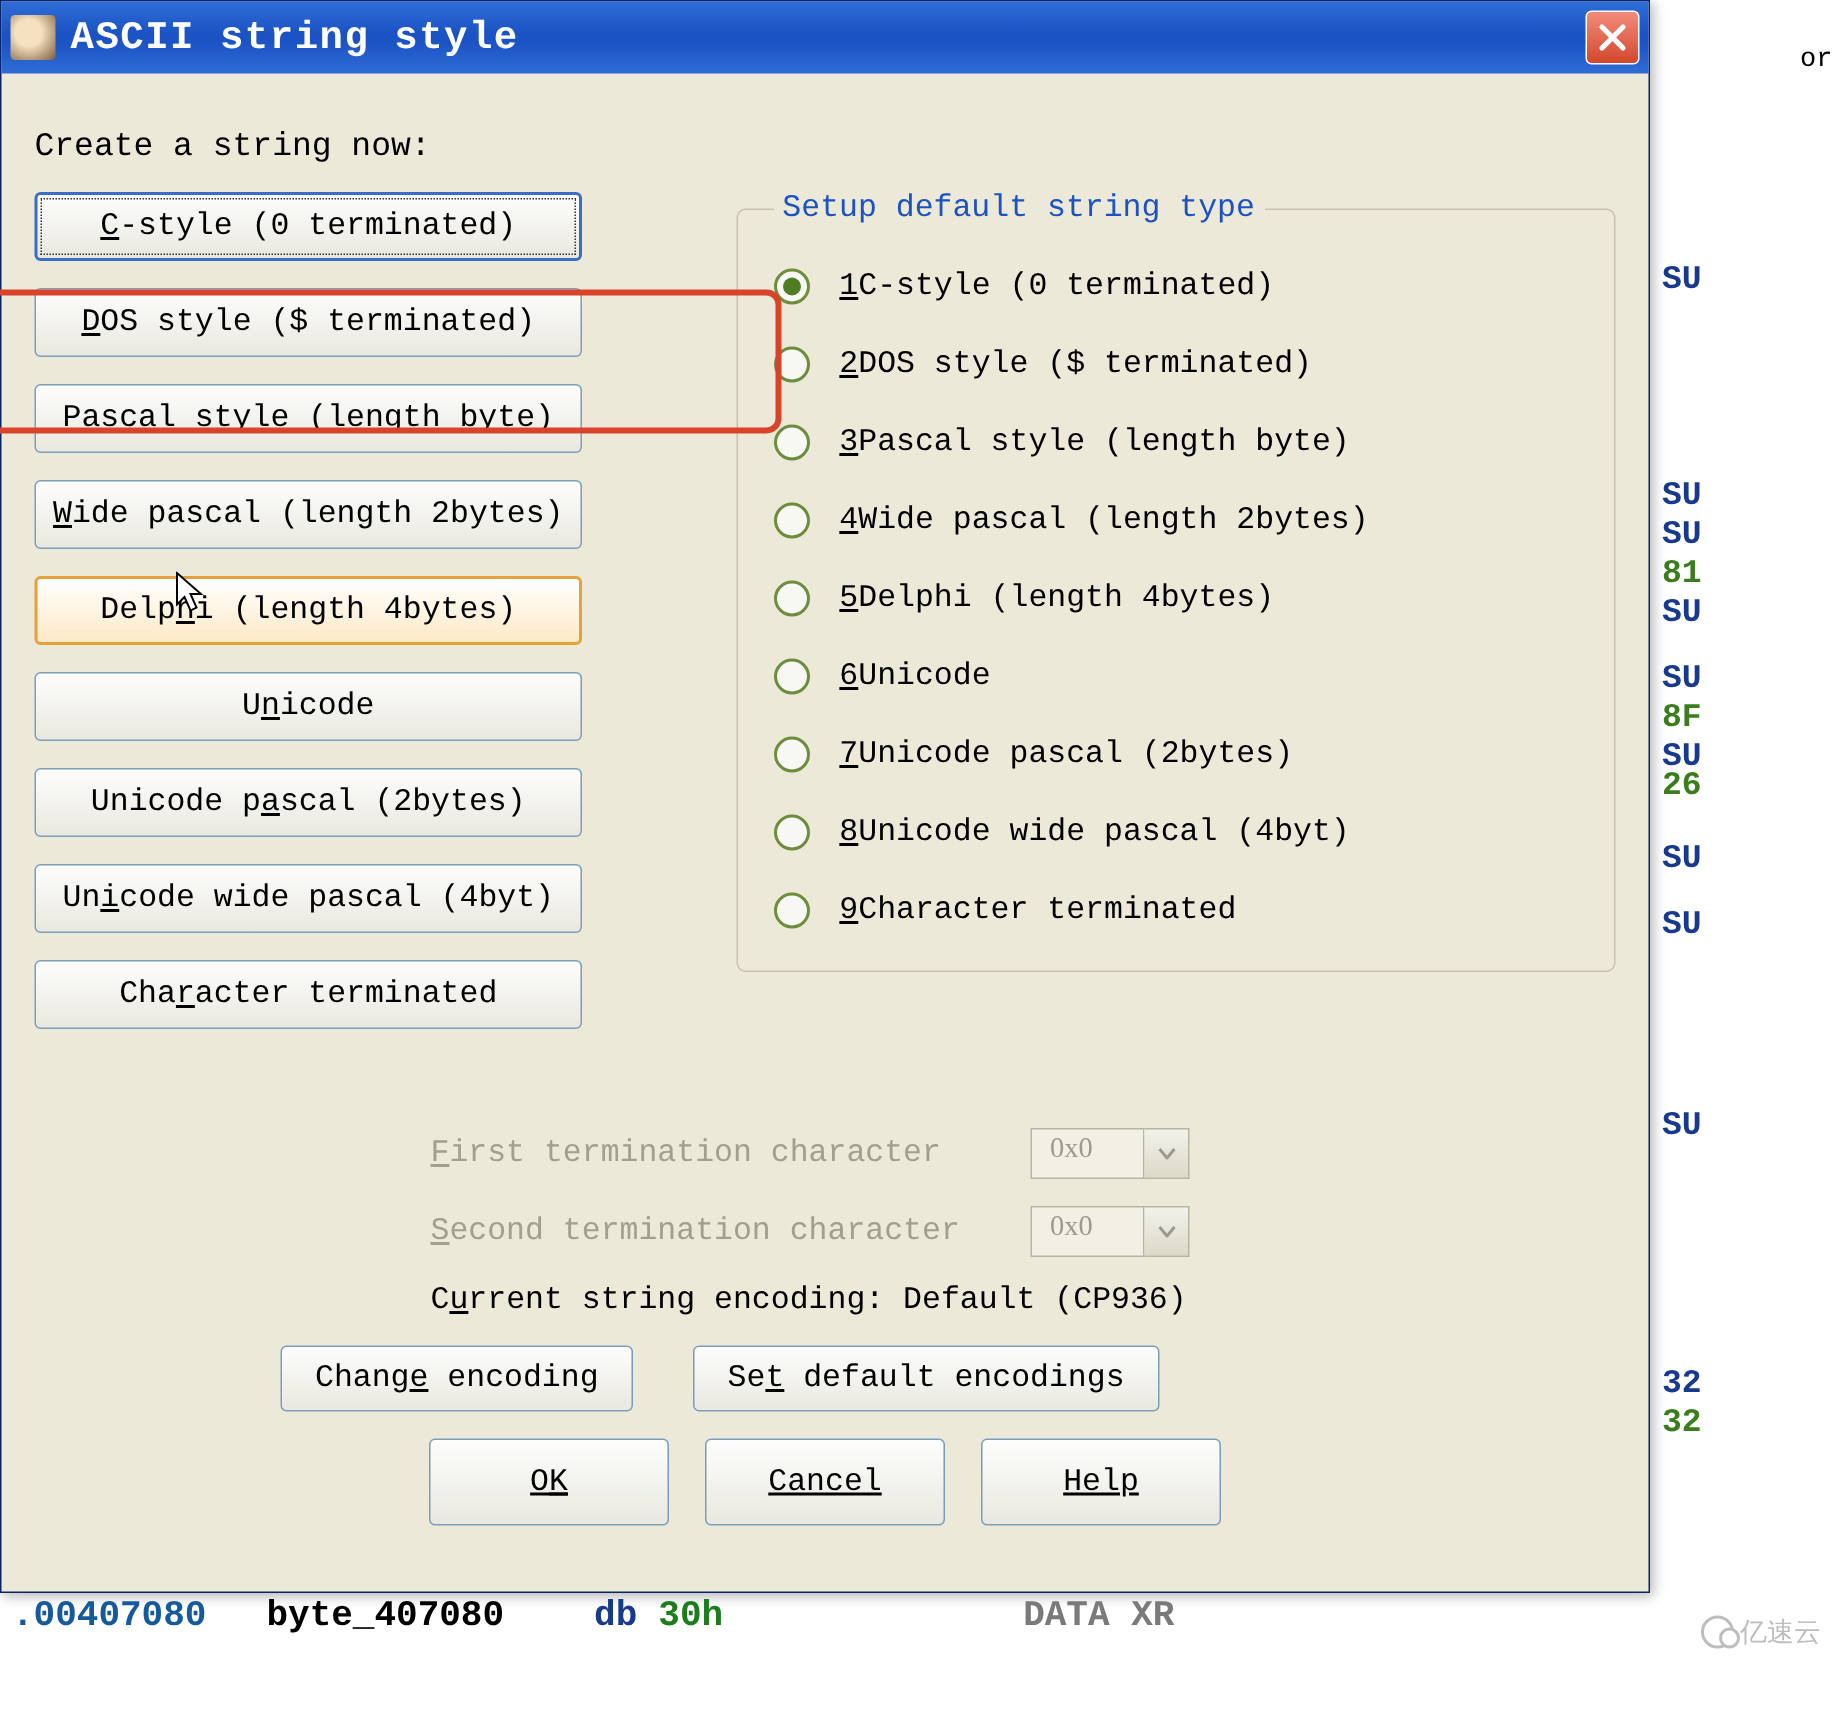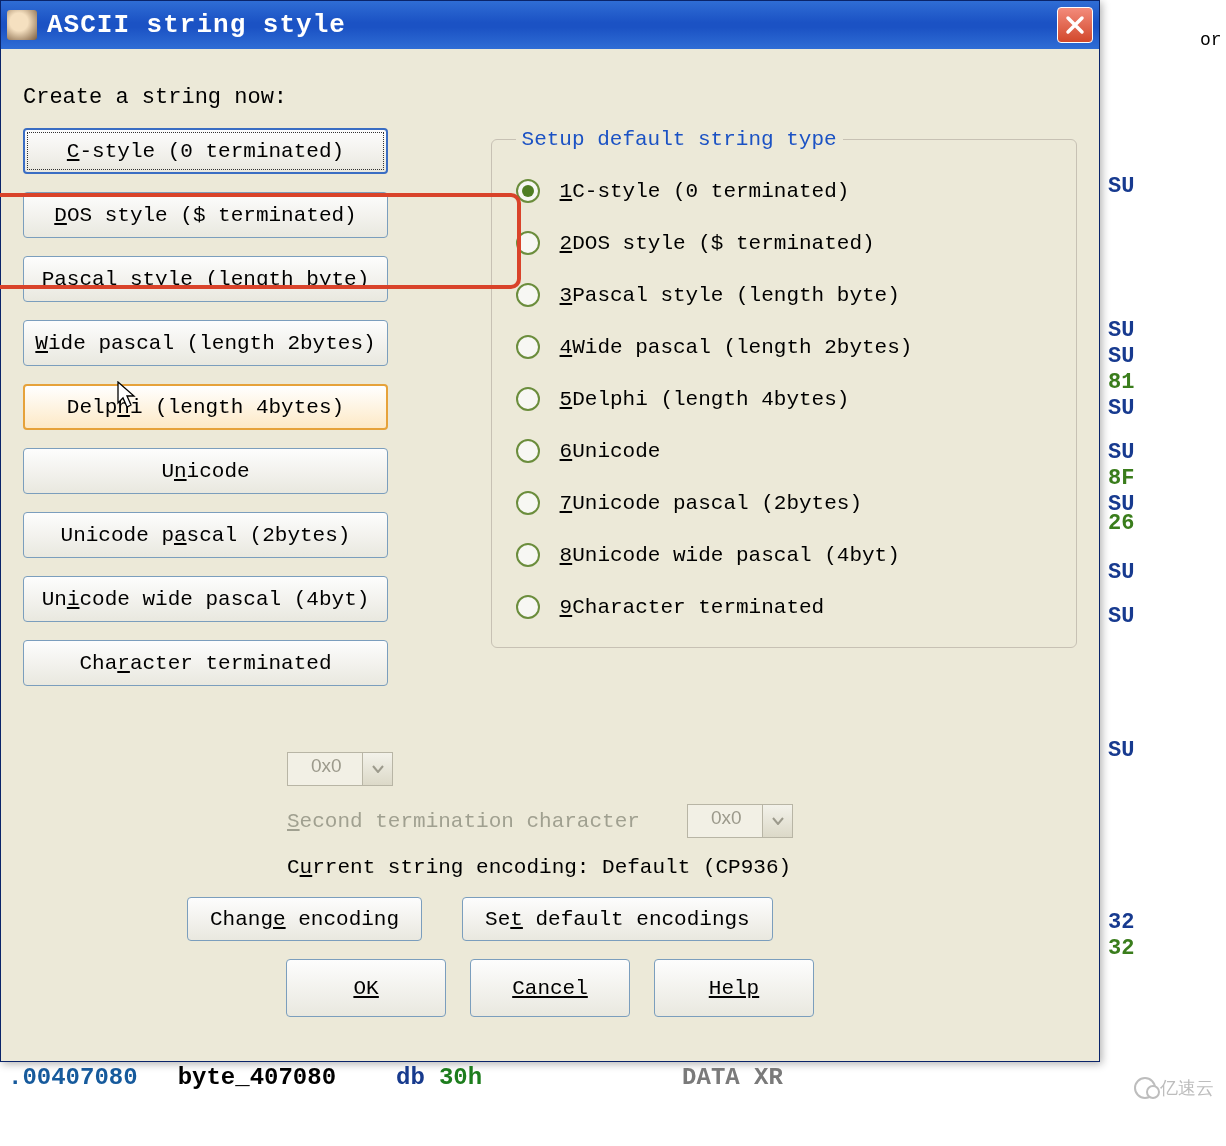--- a/index.html
+++ b/index.html
@@ -131,22 +131,22 @@
     margin-bottom: 18px;
     font-size: 21px;
   }
   .term-label { width: 400px; color: #a0a090; }
   .term-label.enabled { color: #000; }
   .combo {
     width: 76px; height: 34px;
     border: 1px solid #b8b5a5;
     background: #f2f0e5;
     color: #9c9a8c;
-    padding: 2px 23px;
-    font-family: Liberation Sans, sans-serif;
+    padding: 2px 12px;
+    font-family: Liberation Serif, serif;
     font-size: 19px;
     display: inline-block;
     vertical-align: middle;
   }
   .combo-arrow {
     width: 30px; height: 34px;
     border: 1px solid #b8b5a5;
     border-left: none;
     background: linear-gradient(to bottom, #f3f2ea, #dcd9c8);
     display: inline-flex; align-items: center; justify-content: center;
@@ -323,20 +323,21 @@
         <div class="radio-row">
             <span class="radio-bullet"></span>
             <span class="u">9</span>
             <span> Character terminated</span>
           </div>
       </fieldset>
     </div>
 
     <div class="term-block">
       <div class="term-row">
+        <span class="term-label"><span></span><span class="u">F</span><span>irst termination character</span></span>
         <span class="combo">0x0</span>
           <span class="combo-arrow">
             <svg width="12" height="8" viewBox="0 0 12 8">
               <path d="M1 1 L6 7 L11 1" fill="none" stroke="#9c9a8c" stroke-width="2"></path>
             </svg>
           </span>
       </div>
       <div class="term-row">
         <span class="term-label"><span></span><span class="u">S</span><span>econd termination character</span></span>
         <span class="combo">0x0</span>

